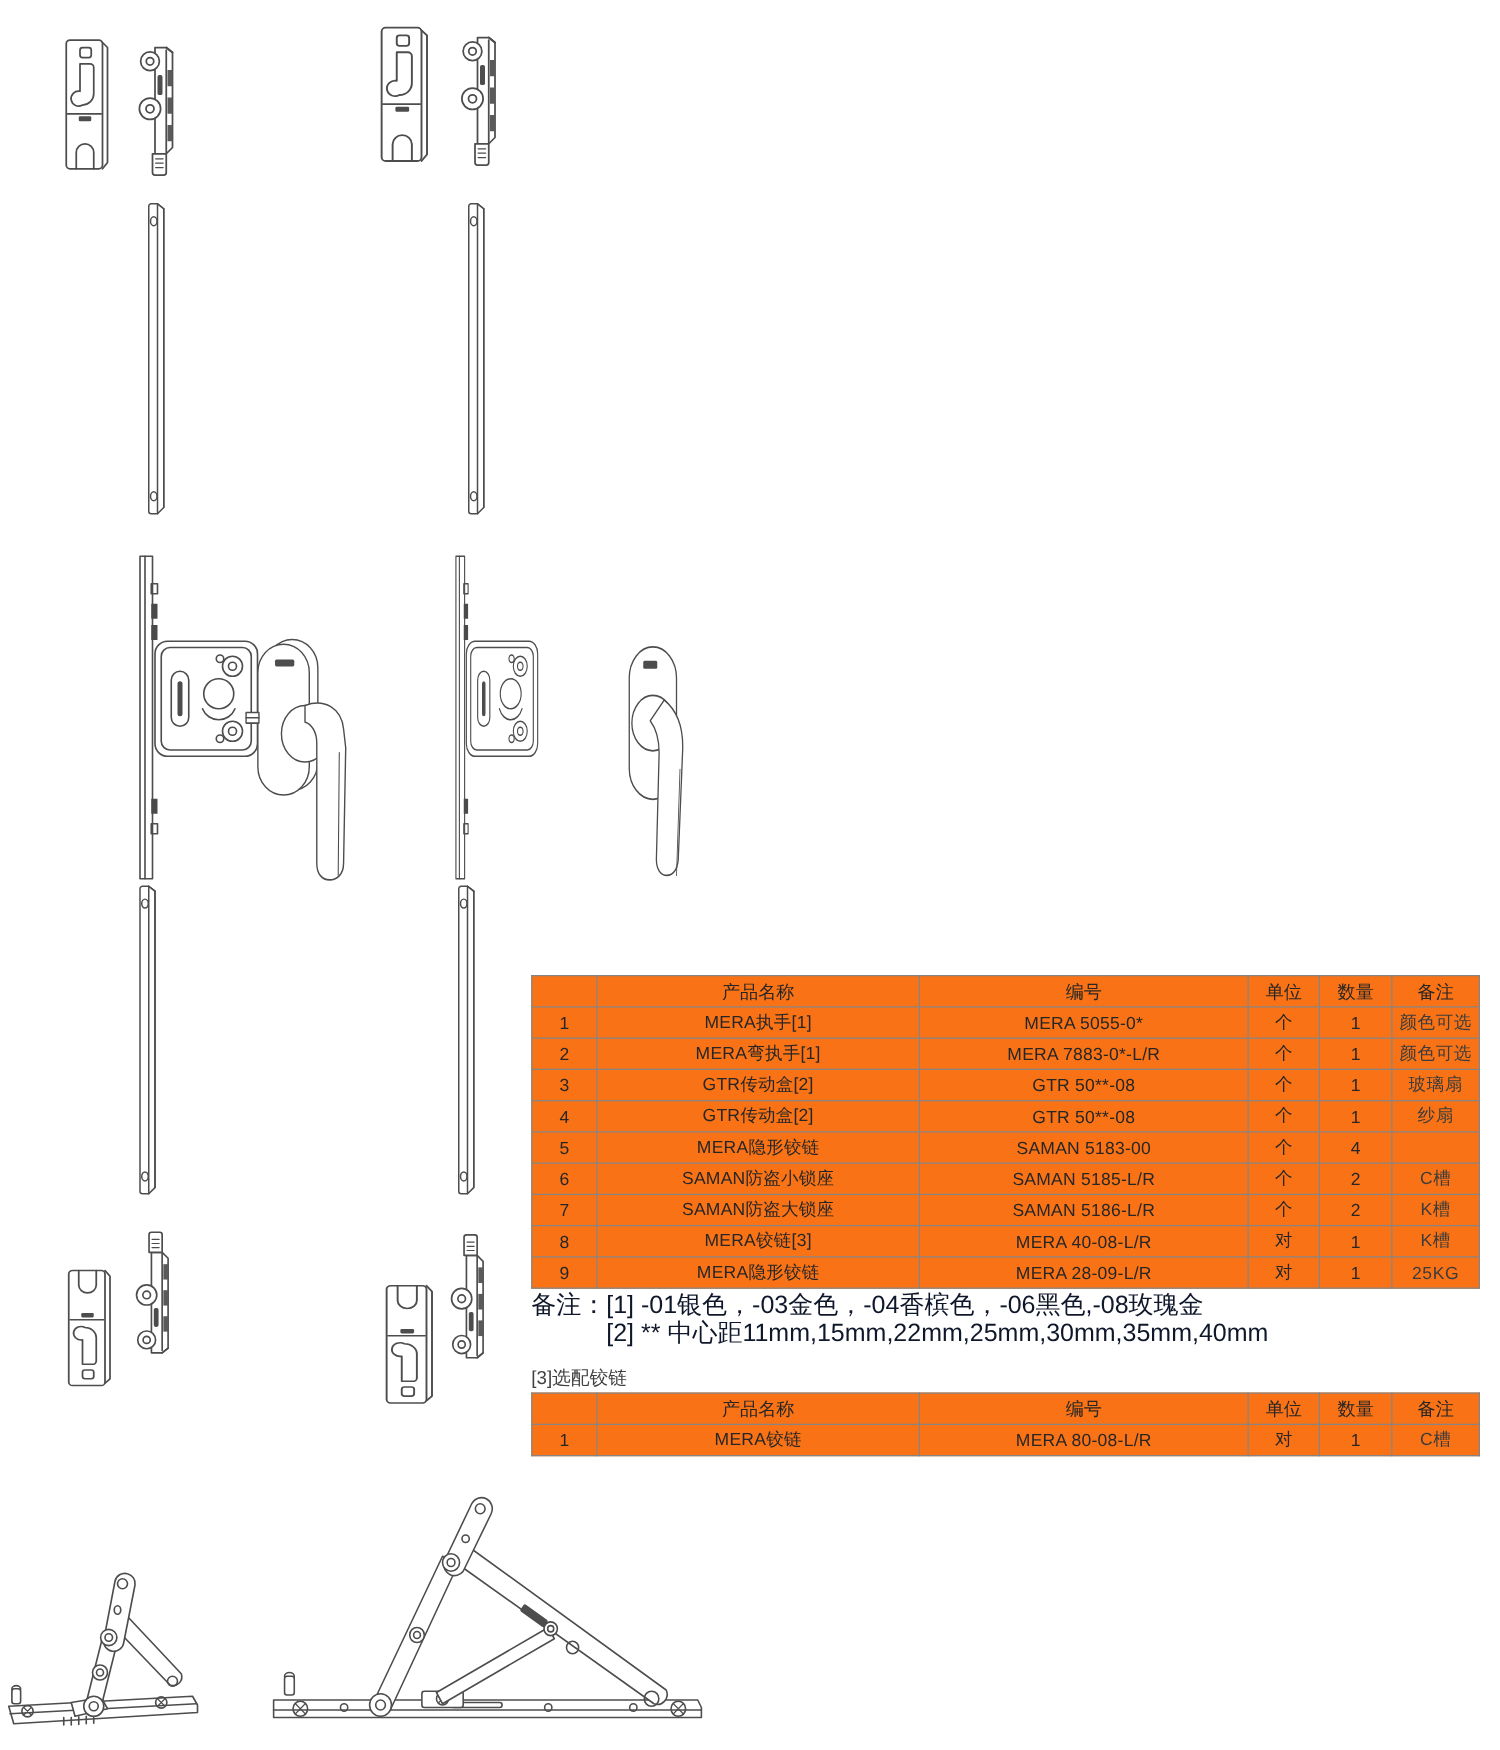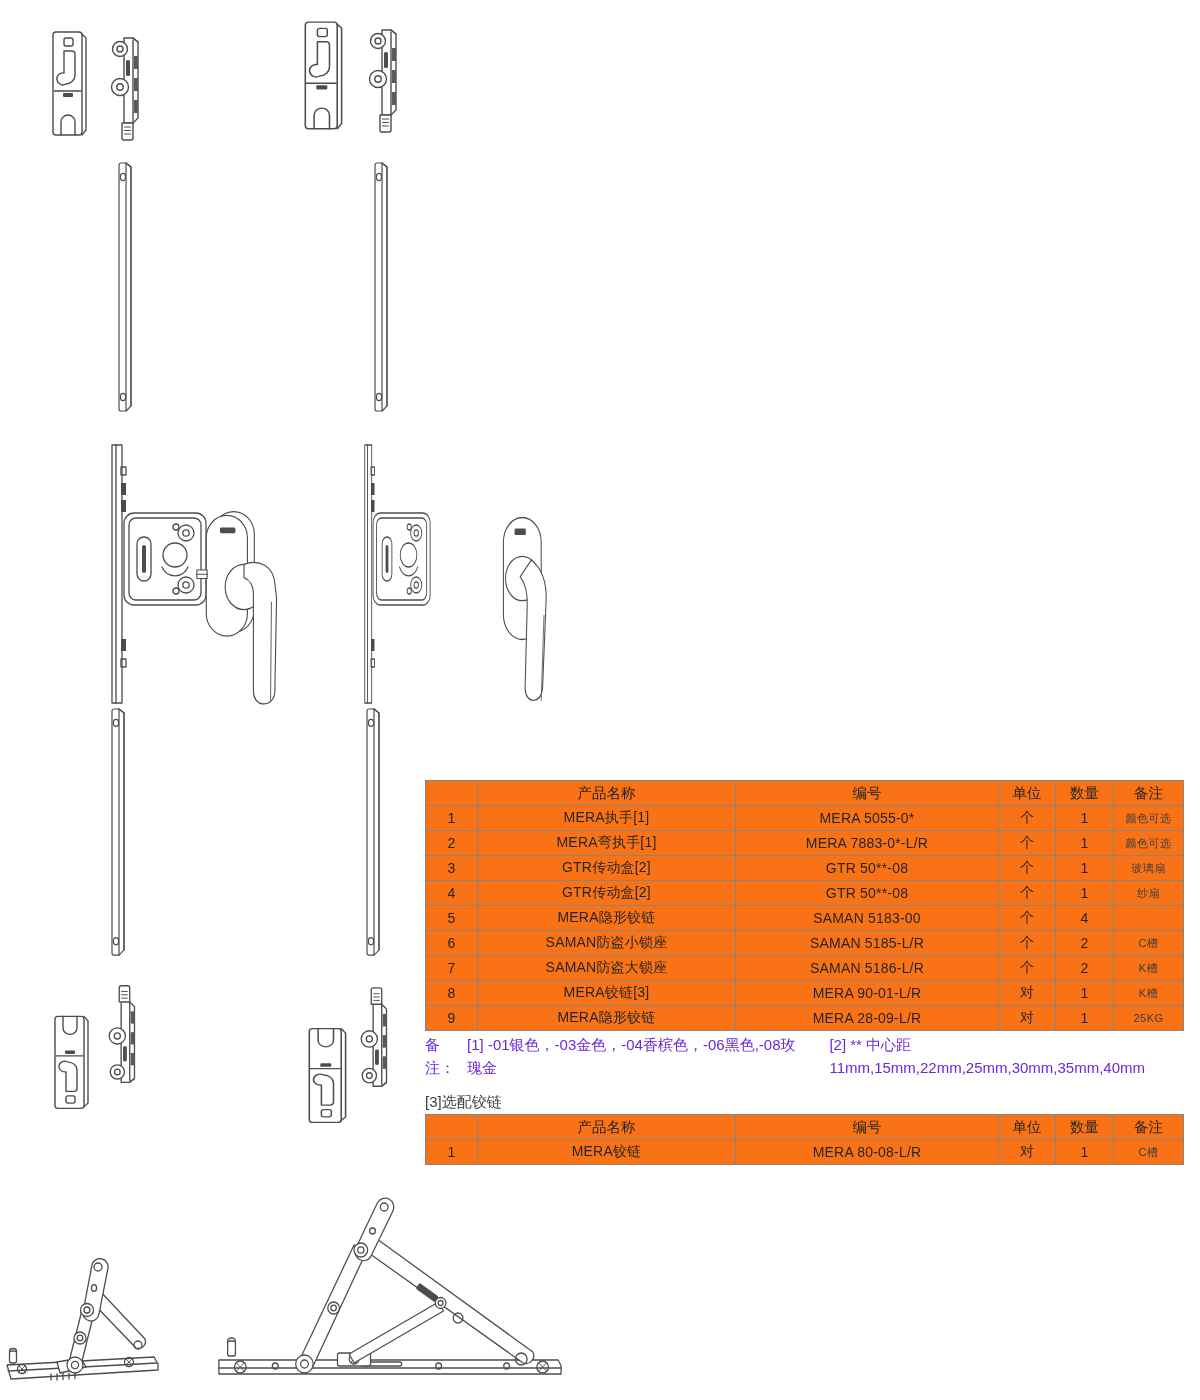--- a/index.html
+++ b/index.html
@@ -12,25 +12,25 @@
   .drawing svg { display:block; width:100%; height:100%; }
 
   
   table.parts { border-collapse:collapse; table-layout:fixed; width:758px; background:#f97316; }
   table.parts th, table.parts td {
     border:1px solid #858585; height:25px; text-align:center; vertical-align:middle;
     font-size:14px; font-weight:normal; color:#262626; padding:0 2px;
     overflow:hidden; white-space:nowrap;
   }
   table.parts th { font-size:14.5px; }
-  table.parts td.col-remark { font-size:11px; color:#3c3c3c; letter-spacing:0.5px; }
+  table.parts td.col-remark { font-size:14px; color:#3c3c3c; letter-spacing:0.5px; }
   table.parts td.col-name, table.parts td.col-code { letter-spacing:0.2px; }
 
-  .notes { display:flex; font-size:15px; color:#6d28d9; line-height:23px; }
-  .notes .note-lines { display:flex; flex-direction:row;gap:28px; }
+  .notes { display:flex; font-size:20px; color:#0f172a; line-height:23px; }
+  .notes .note-lines { display:flex; flex-direction:column; }
   .opt-label { font-size:15px; color:#404040; }
 </style>
 </head>
 <body>
 
 <svg width="0" height="0" style="position:absolute" aria-hidden="true">
   <defs>
 
     <g id="sym-keeper" fill="#fff" stroke="#4d4d4d" stroke-width="1.4" stroke-linejoin="round" stroke-linecap="round">
       <path d="M6 4 h23 a3 3 0 0 1 3 3 v97 a3 3 0 0 1 -3 3 H6 a3 3 0 0 1 -3 -3 V7 a3 3 0 0 1 3 -3 z"></path>
@@ -266,21 +266,21 @@
         <td class="col-no">7</td>
         <td class="col-name">SAMAN防盗大锁座</td>
         <td class="col-code">SAMAN 5186-L/R</td>
         <td class="col-unit">个</td>
         <td class="col-qty">2</td>
         <td class="col-remark">K槽</td>
       </tr>
       <tr>
         <td class="col-no">8</td>
         <td class="col-name">MERA铰链[3]</td>
-        <td class="col-code">MERA 90-01-L/R</td>
+        <td class="col-code">MERA 40-08-L/R</td>
         <td class="col-unit">对</td>
         <td class="col-qty">1</td>
         <td class="col-remark">K槽</td>
       </tr>
       <tr>
         <td class="col-no">9</td>
         <td class="col-name">MERA隐形铰链</td>
         <td class="col-code">MERA 28-09-L/R</td>
         <td class="col-unit">对</td>
         <td class="col-qty">1</td>

